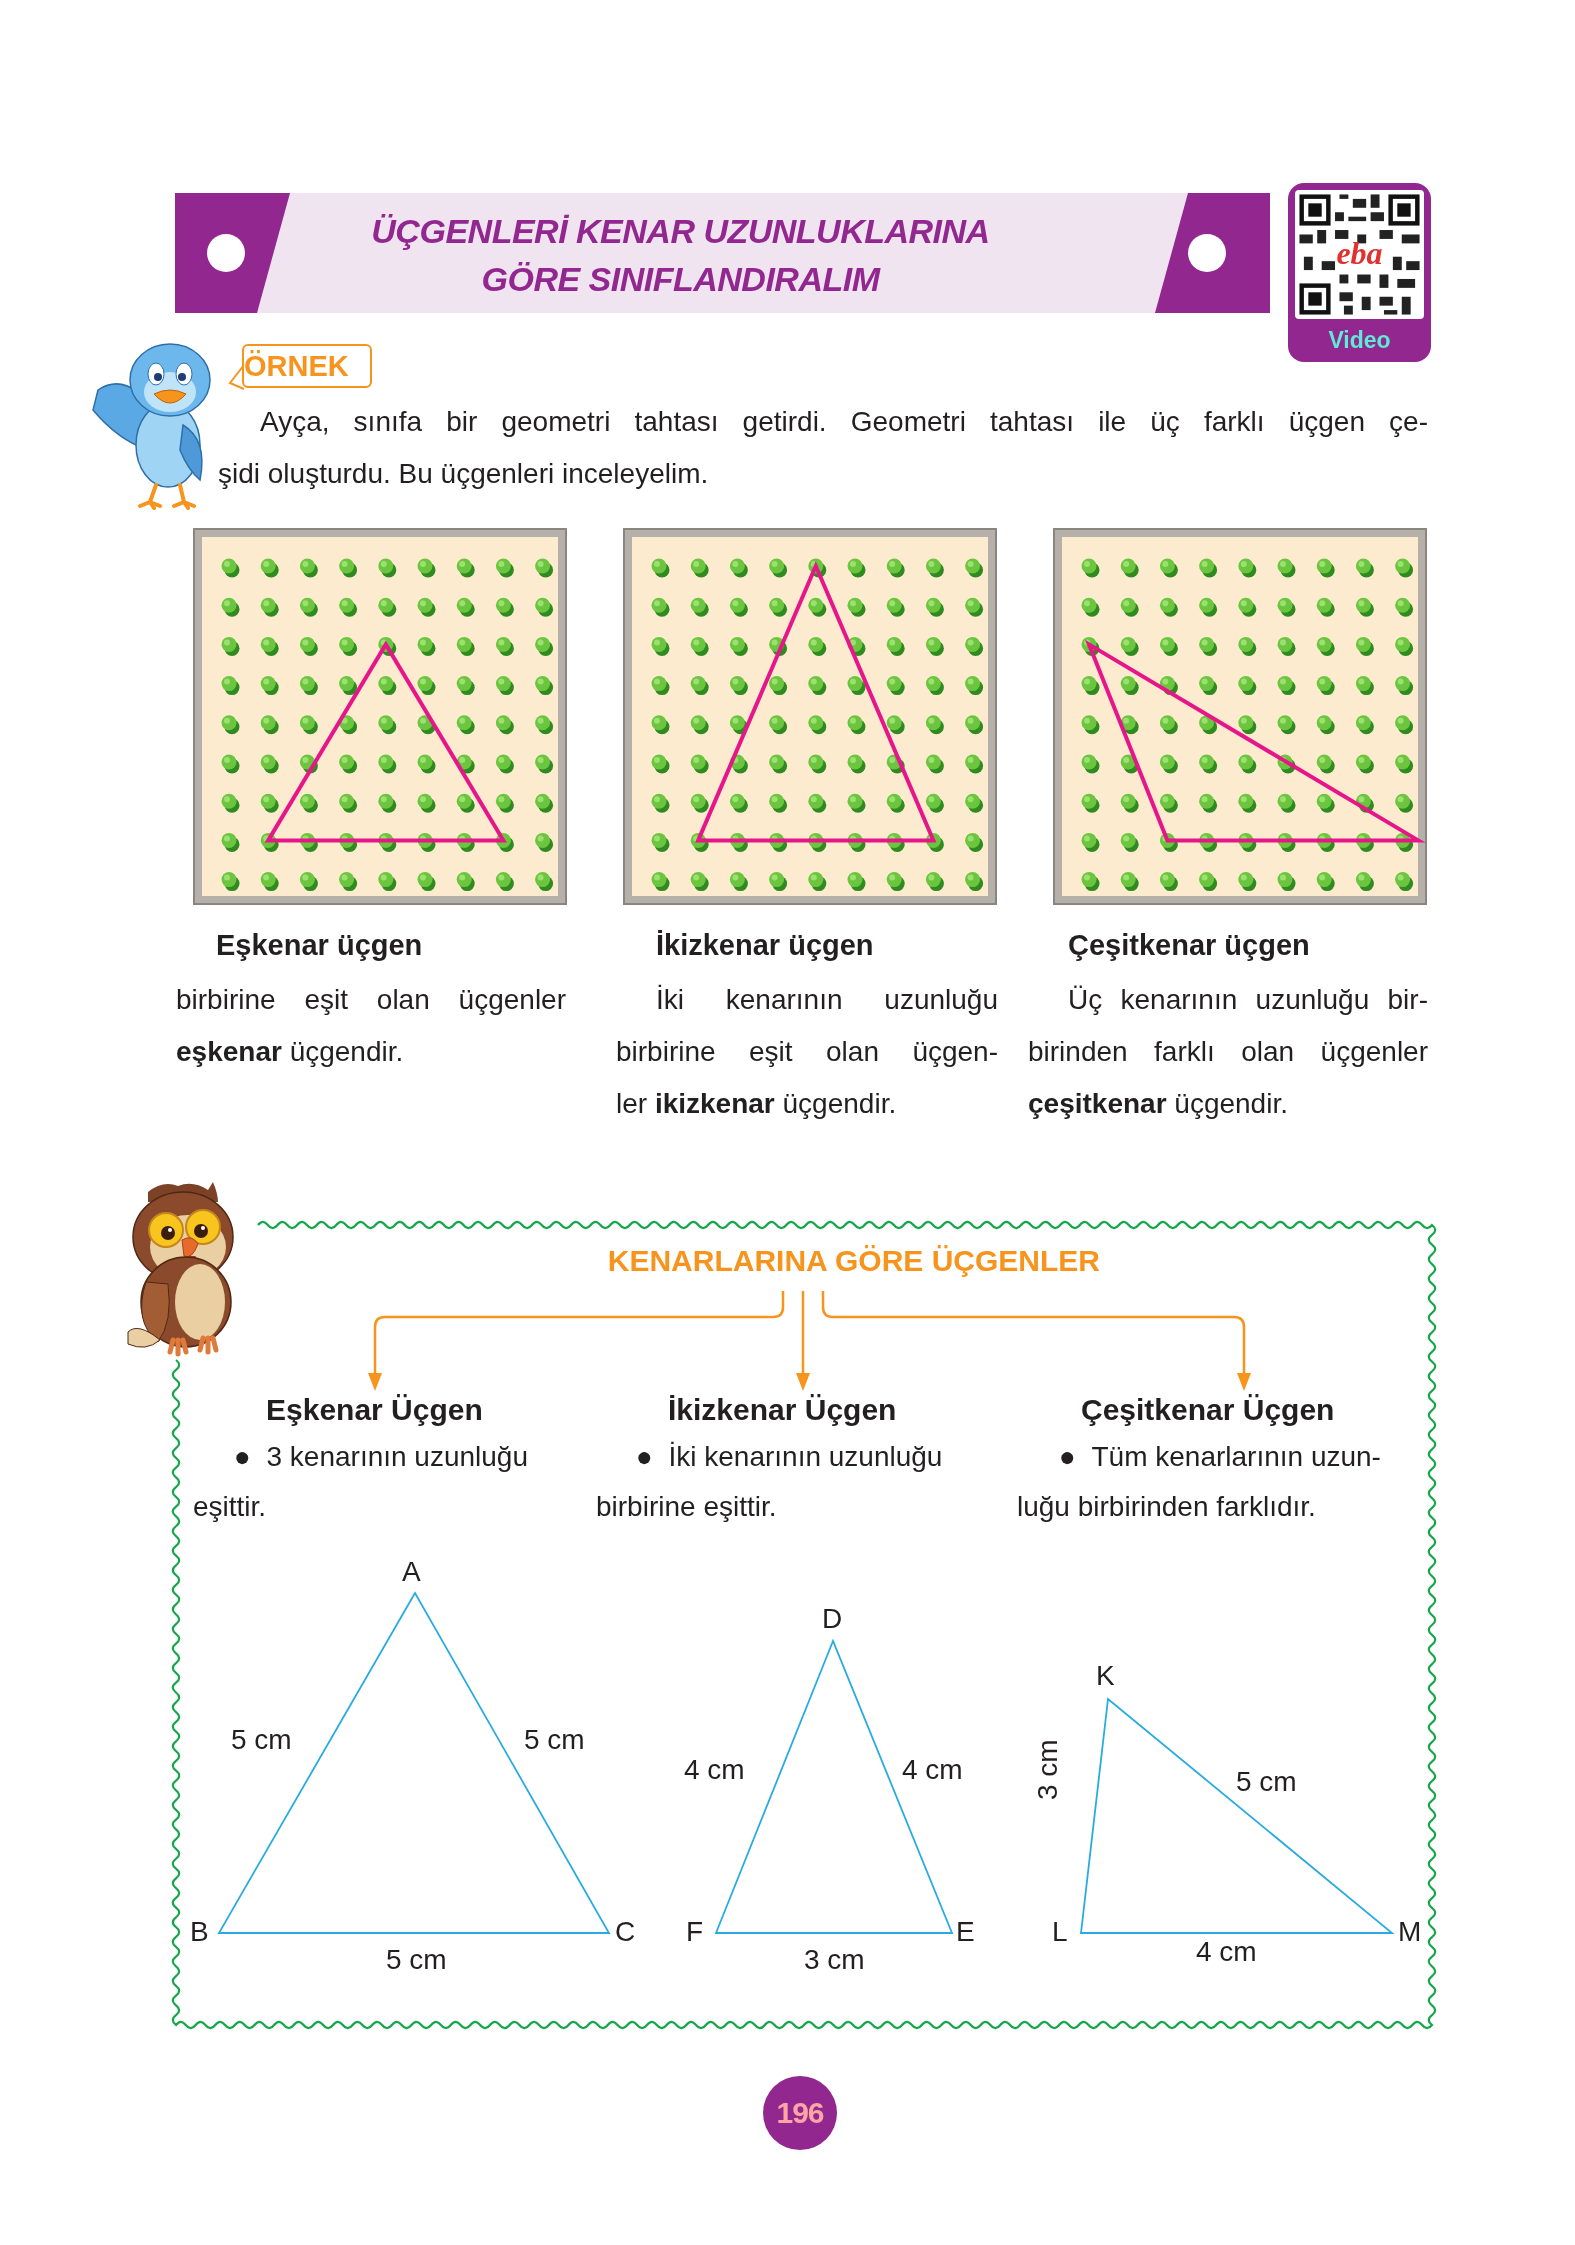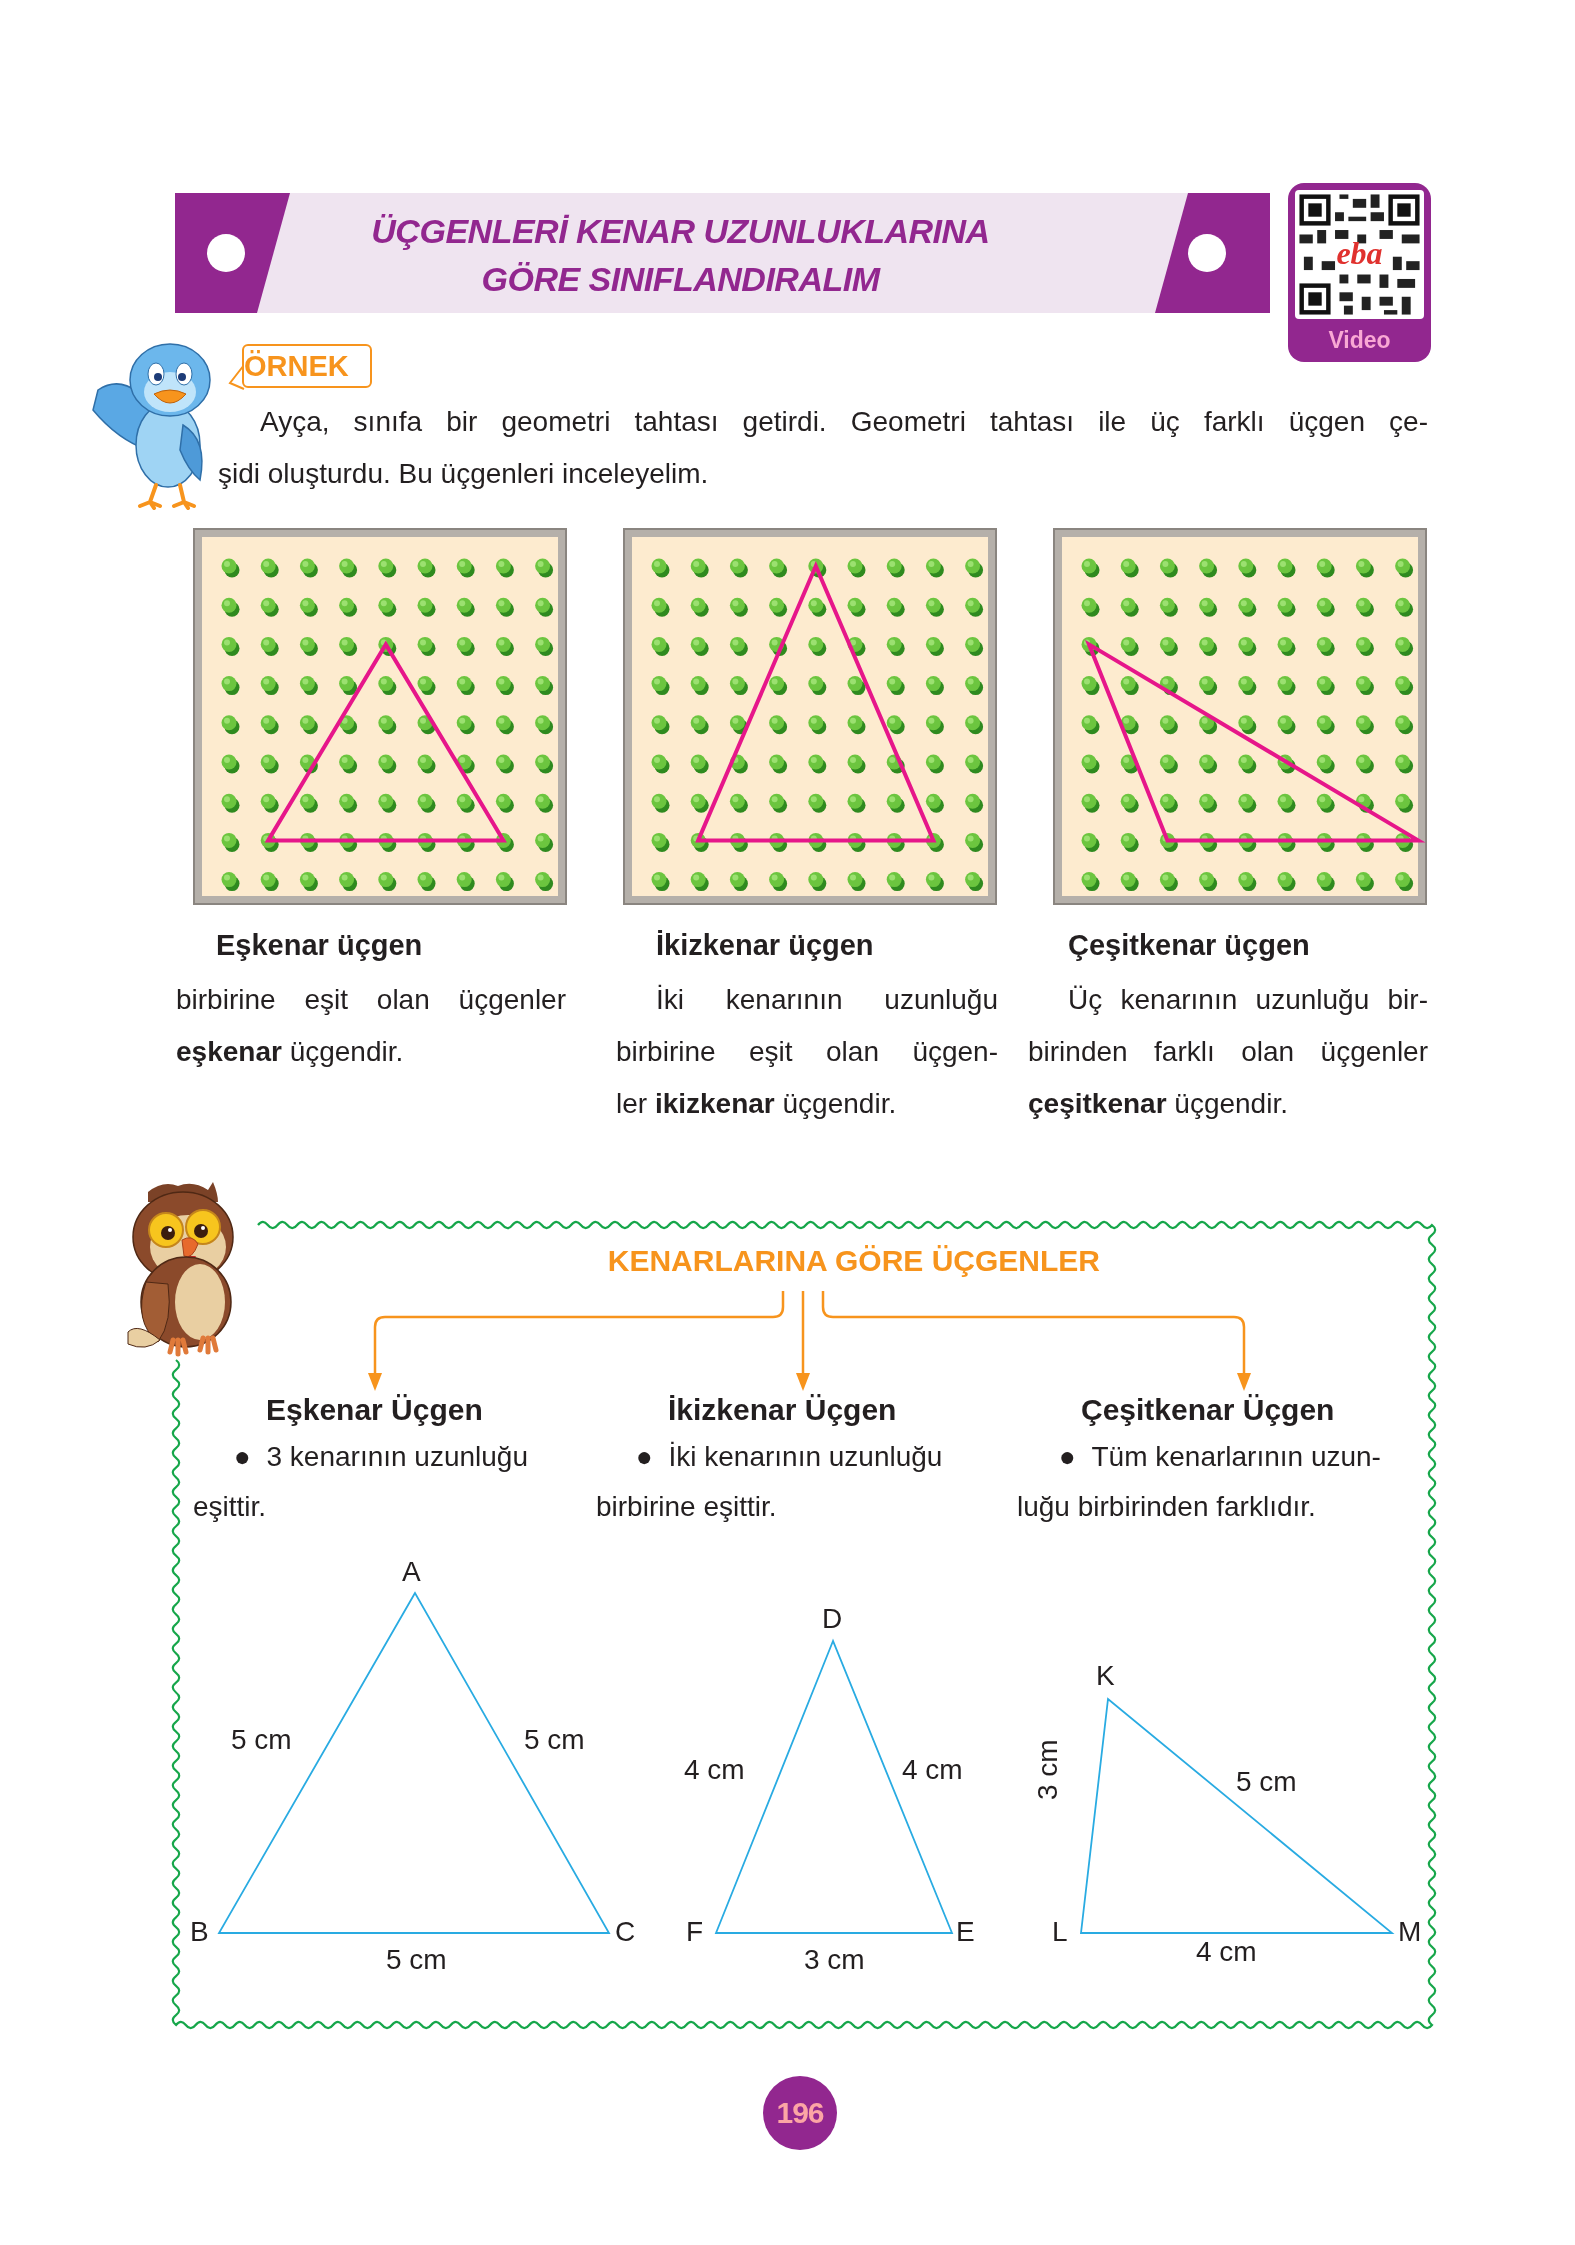--- a/index.html
+++ b/index.html
@@ -7,21 +7,21 @@
          font-family:"Liberation Sans", sans-serif; color:#231f20; }
   .abs { position:absolute; }
 
   
   .banner { left:175px; top:193px; width:1011px; height:120px; }
   .banner svg { position:absolute; left:0; top:0; }
   .banner-title { position:absolute; left:0; right:0; top:14px; text-align:center;
                   color:#92278f; font-weight:bold; font-style:italic; font-size:34px; line-height:48px; letter-spacing:-0.5px; }
   .qr-box { left:1288px; top:183px; width:143px; height:179px; background:#92278f; border-radius:16px; }
   .qr-inner { position:absolute; left:7px; top:7px; width:129px; height:129px; background:#fff; border-radius:4px; overflow:hidden; }
-  .qr-label { position:absolute; left:0; right:0; bottom:8px; text-align:center; color:#f9a8d4; font-weight:bold; font-size:23px; }
+  .qr-label { position:absolute; left:0; right:0; bottom:8px; text-align:center; color:#5eead4; font-weight:bold; font-size:23px; }
   .qr-logo { position:absolute; left:0; right:0; top:45px; text-align:center; color:#e0312e; font-family:"Liberation Serif", serif; font-style:italic; font-weight:bold; font-size:32px; }
 
   
   .bird { left:88px; top:330px; width:160px; height:180px; }
   .ornek { left:242px; top:344px; width:126px; height:40px; border:2px solid #f7941d; border-radius:6px;
            color:#f7941d; font-weight:bold; font-size:29px; line-height:40px; text-align:left; background:#fff; }
   .ornek-tail { left:228px; top:363px; }
   .para { left:218px; top:396px; width:1210px; font-size:28px; line-height:52px; text-align:justify; }
   .para .l1 { display:block; padding-left:42px; text-align:justify; text-align-last:justify; }
   .para .l2 { display:block; }

